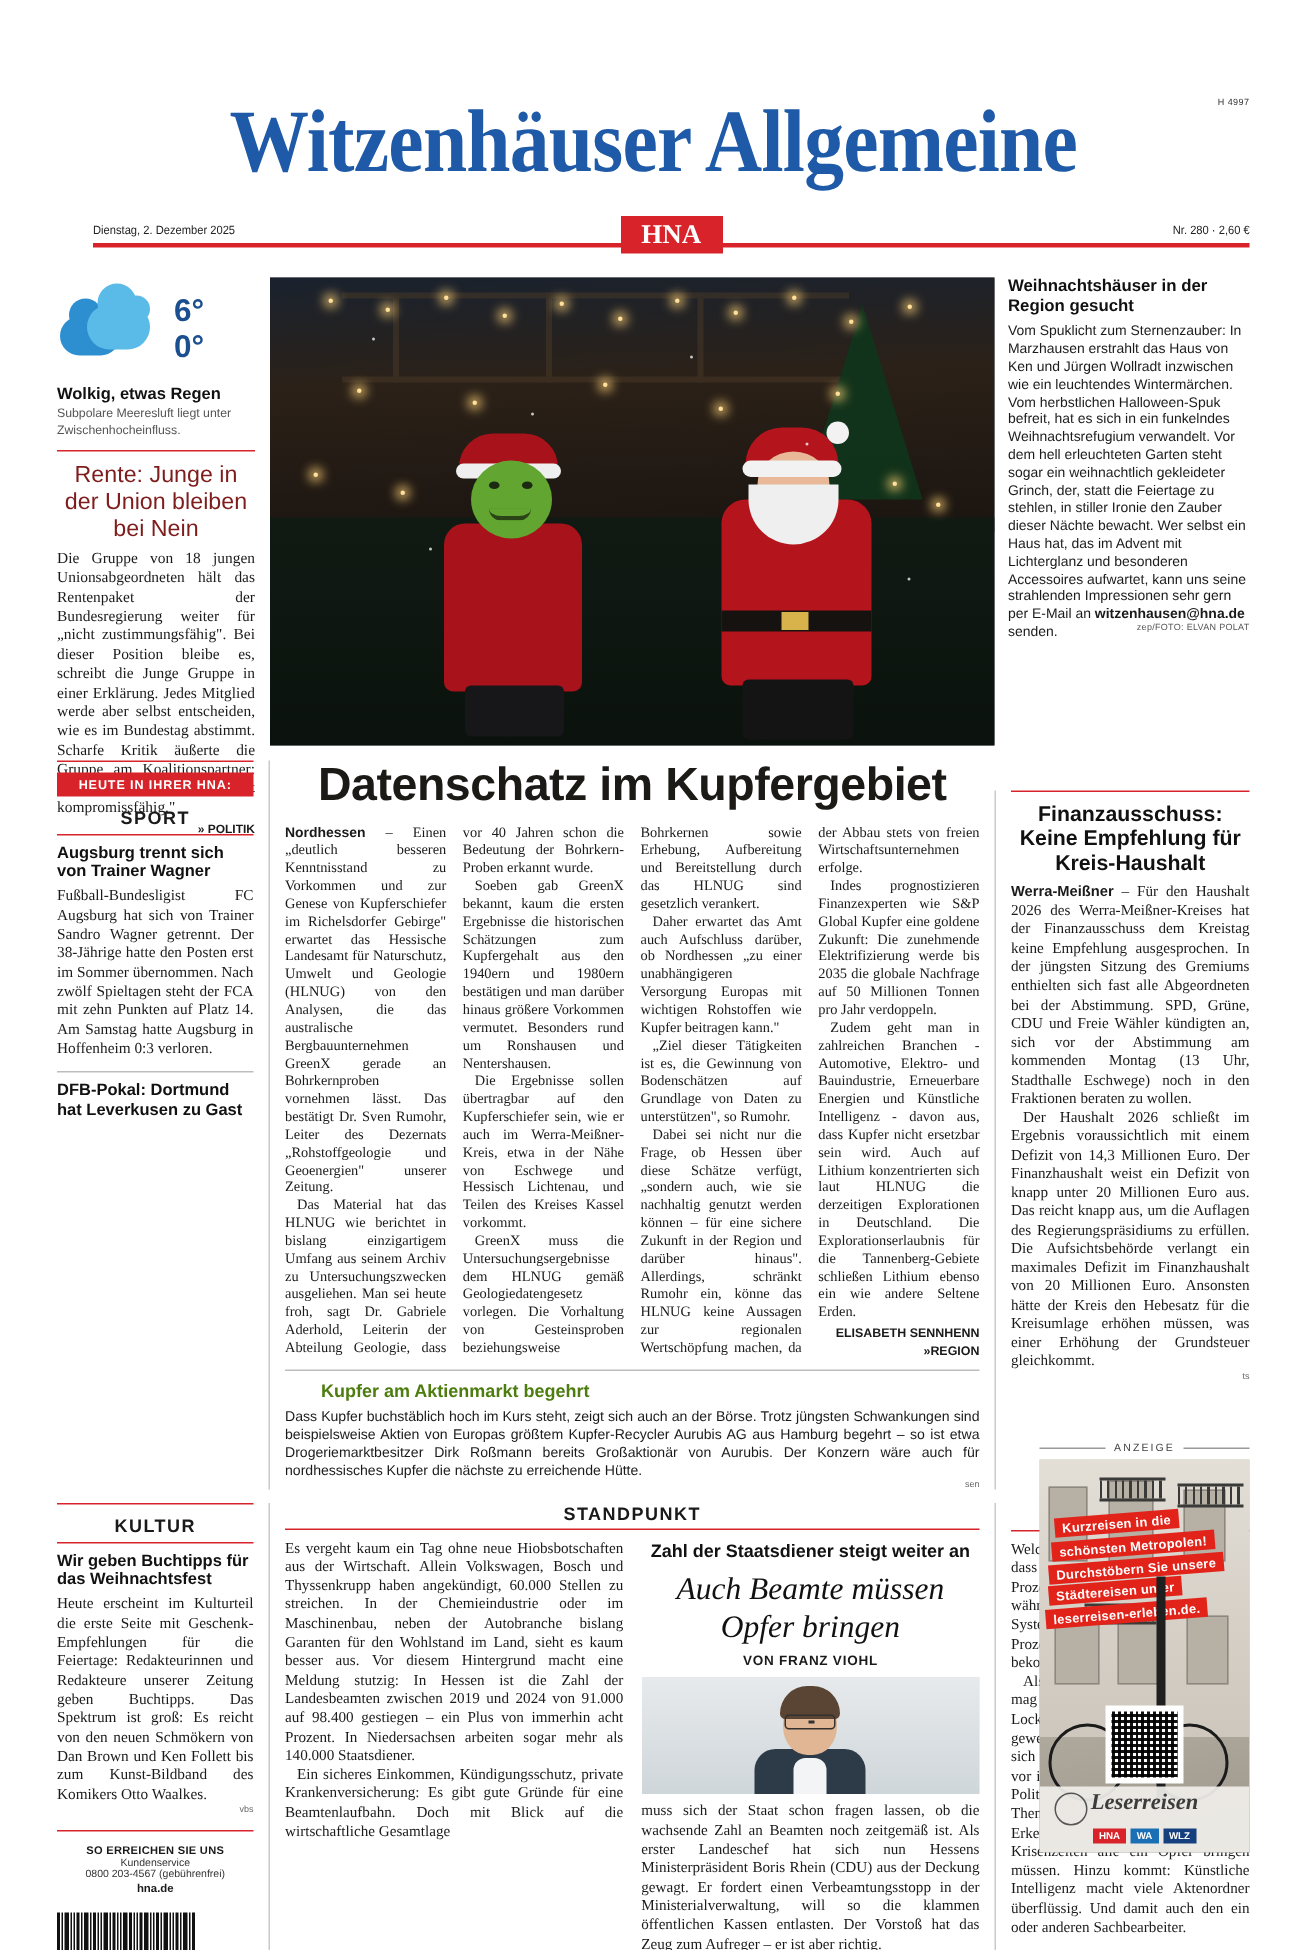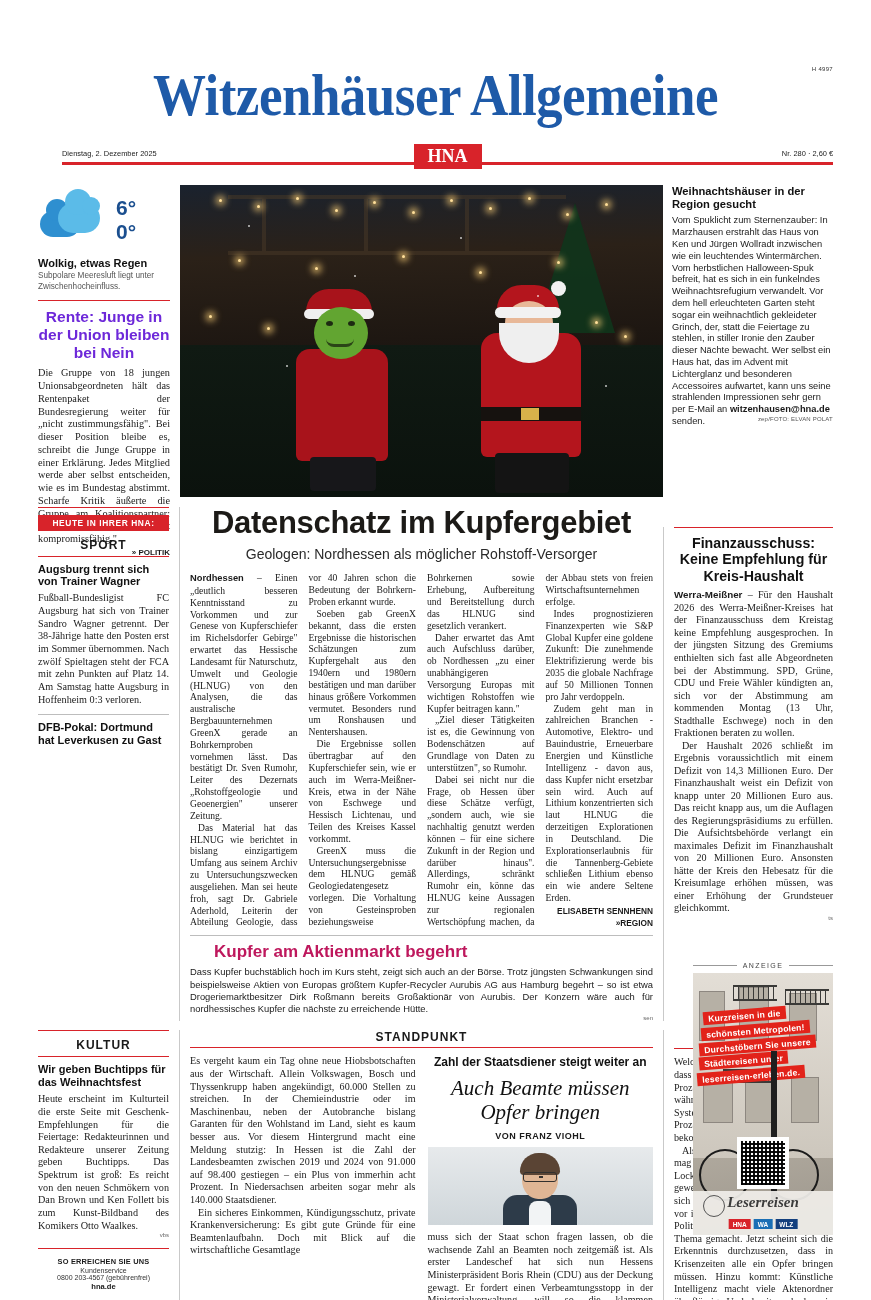--- a/index.html
+++ b/index.html
@@ -112,22 +112,22 @@
   }
   .wx-desc {
     font-family: "Liberation Sans", sans-serif;
     font-size: 8.2px; line-height: 1.3; color: #555; margin-top: 2px;
   }
   .hr-red { border: 0; border-top: 1.6px solid #d8232a; margin: 8px 0 7px; }
   .hr-grey { border: 0; border-top: 1px solid #bdbdbd; margin: 8px 0 6px; }
 
   .lead-head {
     font-family: "Liberation Sans", sans-serif;
-    font-weight: 700; font-size: 15.5px; line-height: 1.16;
-    text-align: center; color: #6d28d9;
+    font-weight: 400; font-size: 15.5px; line-height: 1.16;
+    text-align: center; color: #7f1d1d;
   }
   .lead-body {
     font-size: 10.3px; line-height: 1.24; text-align: justify;
     margin-top: 5px; hyphens: auto;
   }
   .ref {
     font-family: "Liberation Sans", sans-serif;
     font-weight: 700; font-size: 8px; text-align: right; margin-top: 2px;
   }
 
@@ -260,21 +260,21 @@
   .art-cols p { text-indent: 8px; }
   .art-cols p.first { text-indent: 0; }
   .art-cols p.first b { font-family: "Liberation Sans", sans-serif; font-weight:700; font-size:9.3px;}
   .sign {
     font-family: "Liberation Sans", sans-serif; font-weight: 700;
     font-size: 8.3px; text-align: right; display:block; margin-top:2px;
   }
 
   .box-head {
     font-family: "Liberation Sans", sans-serif;
-    font-weight: 700; font-size: 17px; color:#be185d; margin-bottom: 4px; padding-left: 24px;
+    font-weight: 700; font-size: 12px; color:#4d7c0f; margin-bottom: 4px; padding-left: 24px;
   }
   .box-body {
     font-family: "Liberation Sans", sans-serif;
     font-size: 9.4px; line-height: 1.3; text-align: justify; hyphens:auto;
   }
   .box-credit { font-family:"Liberation Sans",sans-serif; font-size:6px; color:#666; text-align:right; }
 
   .rc2-head {
     font-family: "Liberation Sans", sans-serif;
     font-weight: 700; font-size: 14.2px; line-height: 1.16;
@@ -485,25 +485,24 @@
       <div class="sec-title">SPORT</div>
       <hr class="hr-red" style="margin:2px 0 6px;">
       <div class="sub-head">Augsburg trennt sich von Trainer Wagner</div>
       <div class="sm-body">Fußball-Bundesligist FC Augsburg hat sich von Trainer Sandro Wagner getrennt. Der 38-Jährige hatte den Posten erst im Sommer übernommen. Nach zwölf Spieltagen steht der FCA mit zehn Punkten auf Platz 14. Am Samstag hatte Augsburg in Hoffenheim 0:3 verloren.</div>
       <hr class="hr-grey">
       <div class="sub-head">DFB-Pokal: Dortmund hat Leverkusen zu Gast</div>
     </div>
 
     <div class="ms-center">
       <div class="main-head">Datenschatz im Kupfergebiet</div>
-      <div class="main-sub">Geologen: Nordhessen als möglicher Rohstoff-Versorger</div>
       <div class="art-cols">
         <p class="first"><b>Nordhessen</b> <span>– Einen „deutlich besseren Kenntnisstand zu Vorkommen und zur Genese von Kupferschiefer im Richelsdorfer Gebirge" erwartet das Hessische Landesamt für Naturschutz, Umwelt und Geologie (HLNUG) von den Analysen, die das australische Bergbauunternehmen GreenX gerade an Bohrkernproben vornehmen lässt. Das bestätigt Dr. Sven Rumohr, Leiter des Dezernats „Rohstoffgeologie und Geoenergien" unserer Zeitung.</span></p>
         <p>Das Material hat das HLNUG wie berichtet in bislang einzigartigem Umfang aus seinem Archiv zu Untersuchungszwecken ausgeliehen. Man sei heute froh, sagt Dr. Gabriele Aderhold, Leiterin der Abteilung Geologie, dass vor 40 Jahren schon die Bedeutung der Bohrkern-Proben erkannt wurde.</p>
-        <p>Soeben gab GreenX bekannt, dass die ersten Ergebnisse die historischen Schätzungen zum Kupfergehalt aus den 1940ern und 1980ern bestätigen und man darüber hinaus größere Vorkommen vermutet. Besonders rund um Ronshausen und Nentershausen.</p>
+        <p>Soeben gab GreenX bekannt, kaum die ersten Ergebnisse die historischen Schätzungen zum Kupfergehalt aus den 1940ern und 1980ern bestätigen und man darüber hinaus größere Vorkommen vermutet. Besonders rund um Ronshausen und Nentershausen.</p>
         <p>Die Ergebnisse sollen übertragbar auf den Kupferschiefer sein, wie er auch im Werra-Meißner-Kreis, etwa in der Nähe von Eschwege und Hessisch Lichtenau, und Teilen des Kreises Kassel vorkommt.</p>
         <p>GreenX muss die Untersuchungsergebnisse dem HLNUG gemäß Geologiedatengesetz vorlegen. Die Vorhaltung von Gesteinsproben beziehungsweise Bohrkernen sowie Erhebung, Aufbereitung und Bereitstellung durch das HLNUG sind gesetzlich verankert.</p>
         <p>Daher erwartet das Amt auch Aufschluss darüber, ob Nordhessen „zu einer unabhängigeren Versorgung Europas mit wichtigen Rohstoffen wie Kupfer beitragen kann."</p>
         <p>„Ziel dieser Tätigkeiten ist es, die Gewinnung von Bodenschätzen auf Grundlage von Daten zu unterstützen", so Rumohr.</p>
         <p>Dabei sei nicht nur die Frage, ob Hessen über diese Schätze verfügt, „sondern auch, wie sie nachhaltig genutzt werden können – für eine sichere Zukunft in der Region und darüber hinaus". Allerdings, schränkt Rumohr ein, könne das HLNUG keine Aussagen zur regionalen Wertschöpfung machen, da der Abbau stets von freien Wirtschaftsunternehmen erfolge.</p>
         <p>Indes prognostizieren Finanzexperten wie S&amp;P Global Kupfer eine goldene Zukunft: Die zunehmende Elektrifizierung werde bis 2035 die globale Nachfrage auf 50 Millionen Tonnen pro Jahr verdoppeln.</p>
         <p>Zudem geht man in zahlreichen Branchen - Automotive, Elektro- und Bauindustrie, Erneuerbare Energien und Künstliche Intelligenz - davon aus, dass Kupfer nicht ersetzbar sein wird. Auch auf Lithium konzentrierten sich laut HLNUG die derzeitigen Explorationen in Deutschland. Die Explorationserlaubnis für die Tannenberg-Gebiete schließen Lithium ebenso ein wie andere Seltene Erden.</p>
         <span class="sign">ELISABETH SENNHENN</span>
         <span class="sign">»REGION</span>
       </div>

